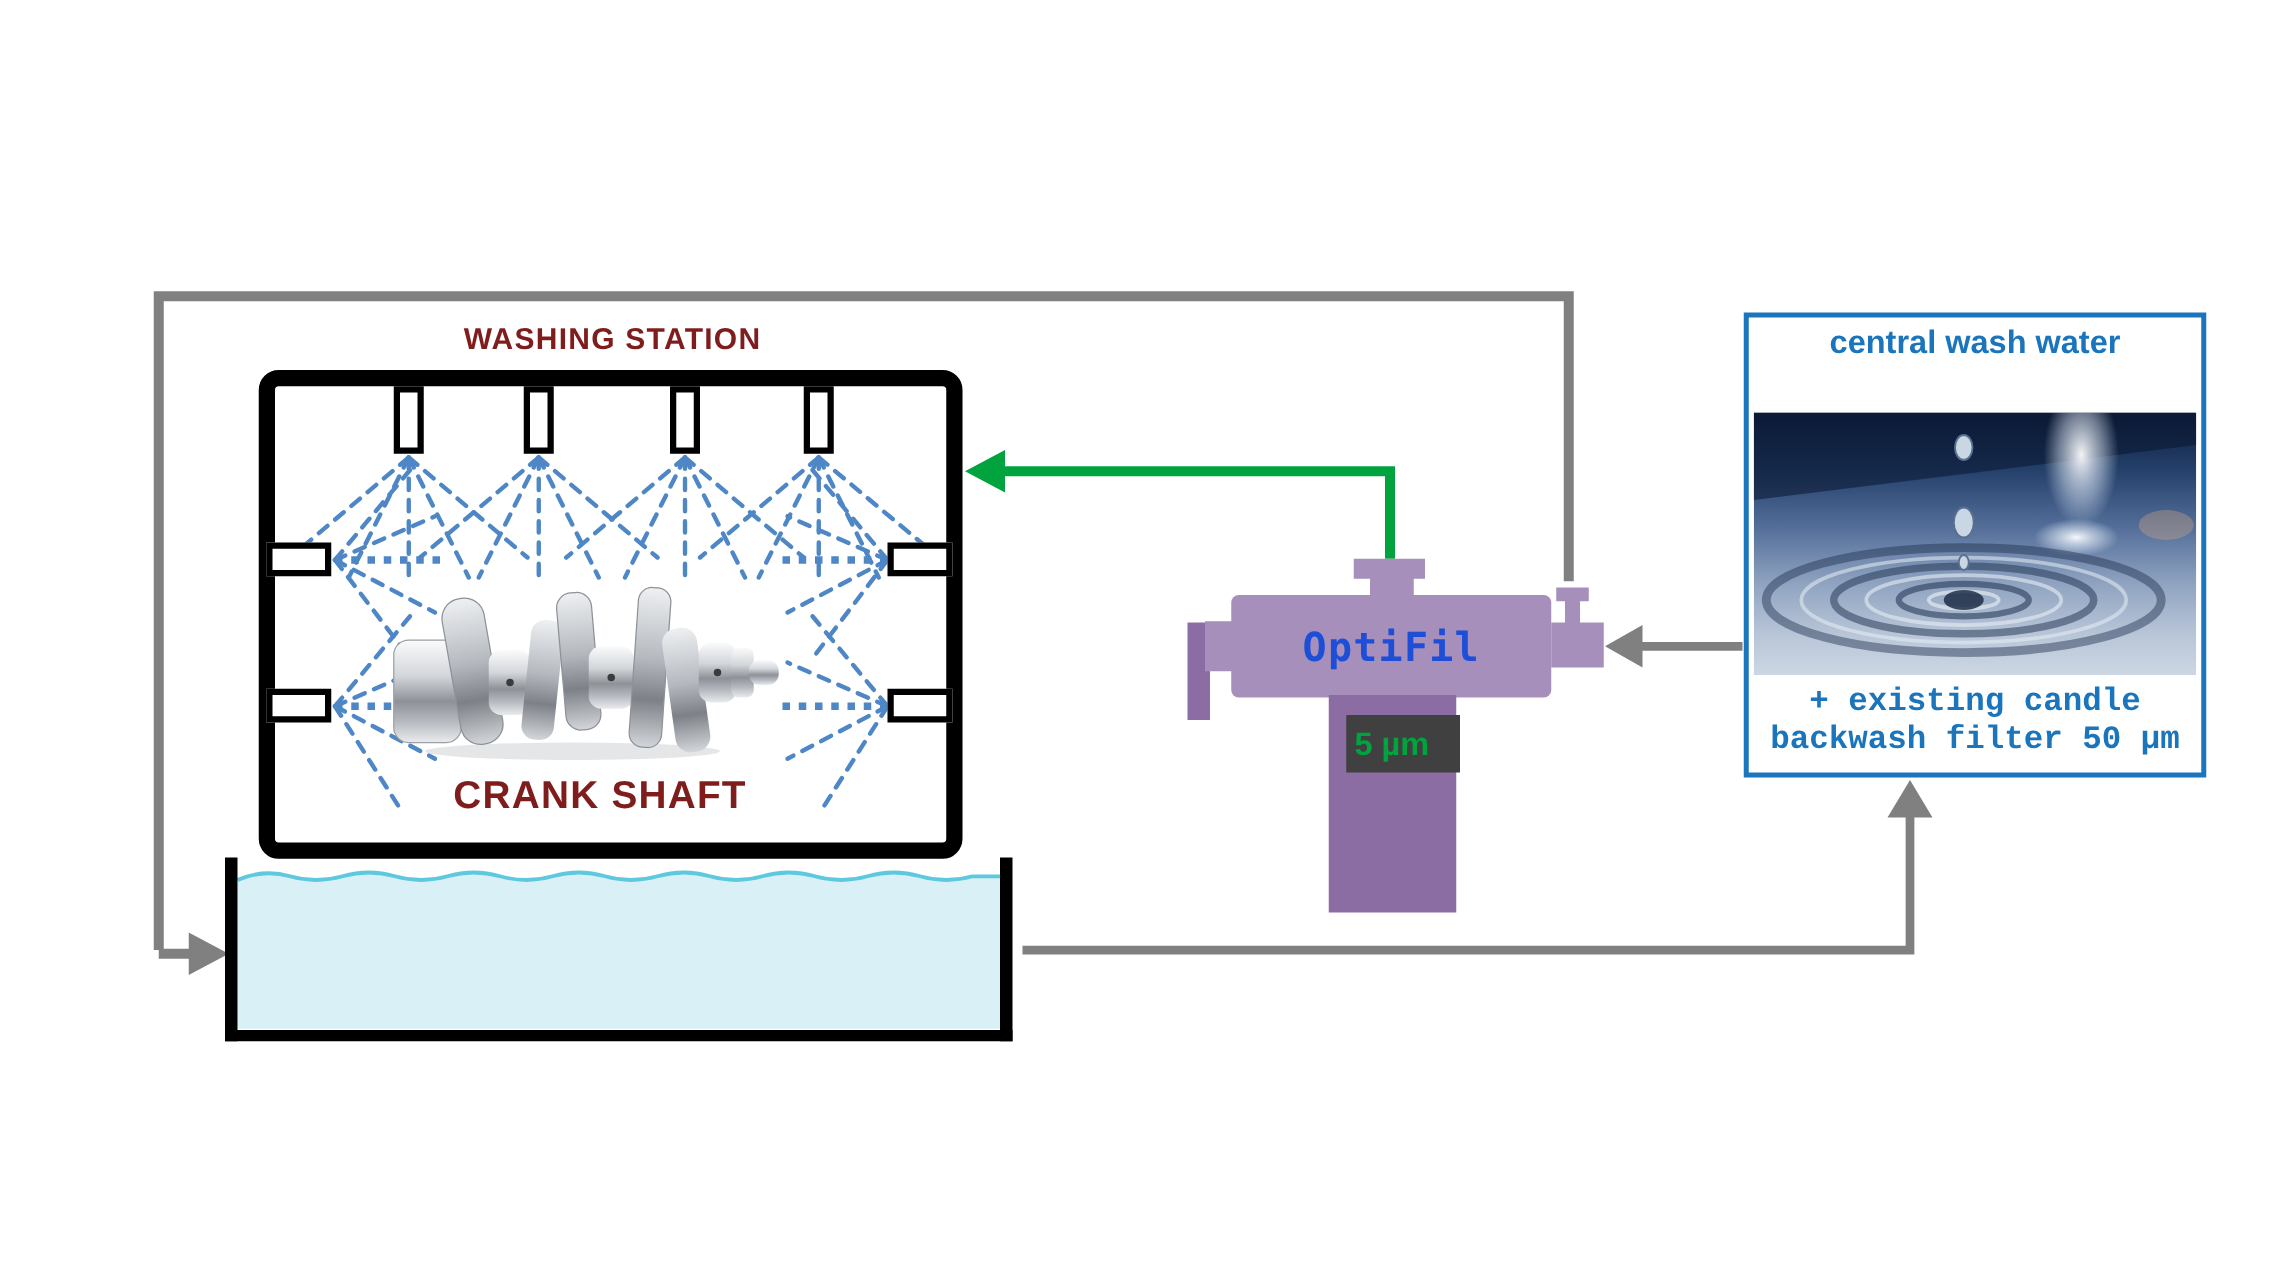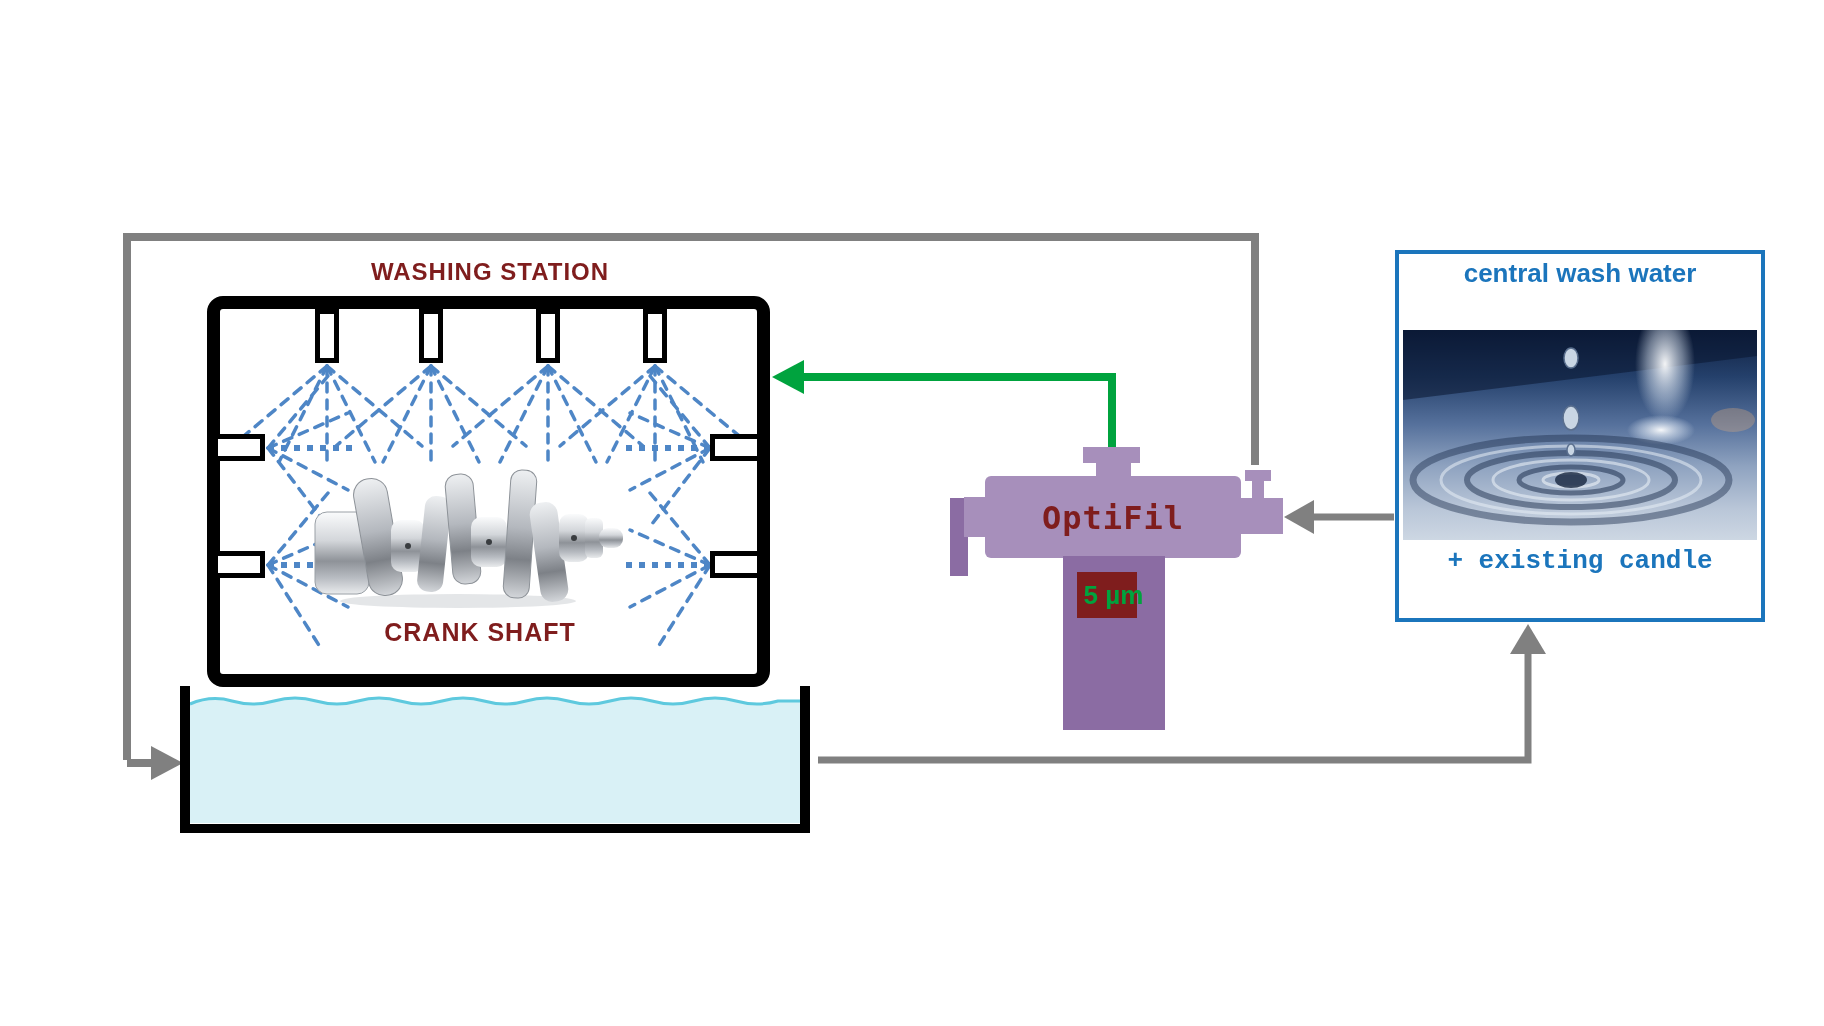--- a/index.html
+++ b/index.html
@@ -14,30 +14,30 @@
   svg{display:block;}
   
   #wash-box{left:207px;top:296px;width:563px;height:391px;box-sizing:border-box;
             border:13px solid var(--black);border-radius:16px;background:transparent;}
   .nozzle-top{width:24px;height:54px;top:309px;background:#fff;border:5px solid var(--black);
               box-sizing:border-box;}
   .nozzle-side{width:52px;height:27px;background:#fff;border:5px solid var(--black);
                box-sizing:border-box;}
   .diagram-label{color:#7f1d1d;font-weight:bold;white-space:nowrap;transform:translateX(-50%);}
   #washing-label{left:490px;top:258px;font-size:24px;letter-spacing:1px;}
-  #crank-label{left:480px;top:618px;font-size:25px;letter-spacing:1px;}
+  #crank-label{left:480px;top:618px;font-size:31px;letter-spacing:1px;}
   #vessel-label{left:492px;top:756px;font-size:26px;letter-spacing:0.5px;}
   
   .vessel-wall{background:var(--black);}
   
   .pl{background:var(--purple-light);}
   .pd{background:var(--purple-dark);}
-  #optifil-name{left:985px;top:499px;width:256px;text-align:center;color:#7f1d1d;
+  #optifil-name{left:985px;top:499px;width:256px;text-align:center;color:#1d4ed8;
       font-family:"DejaVu Sans Mono",monospace;font-weight:bold;font-size:32px;letter-spacing:1px;}
-  #optifil-window{left:1077px;top:572px;width:60px;height:46px;background:#7f1d1d;}
+  #optifil-window{left:1077px;top:572px;width:91px;height:46px;background:#404040;}
   #optifil-rating{width:73px;height:46px;line-height:46px;text-align:center;color:var(--green);
       font-weight:bold;font-size:26px;}
   
   #recovery-box{left:1395px;top:250px;width:370px;height:372px;box-sizing:border-box;
       border:4px solid var(--blue);background:#fff;}
   .blue-text{color:var(--blue);font-weight:bold;font-size:26px;line-height:30px;
       text-align:center;width:370px;transform:translateX(-50%);left:1580px;}
   #recovery-title{top:258px;}
   #recovery-note{top:546px;font-family:Liberation Mono, monospace;}
 </style>
@@ -233,15 +233,16 @@
     <ellipse cx="168" cy="150" rx="16" ry="8" fill="#16263f" opacity="0.8"></ellipse>
     <g stroke="#5a6f8e" stroke-width="1.5">
       <ellipse cx="168" cy="28" rx="7" ry="10" fill="#c9d6e4"></ellipse>
       <ellipse cx="168" cy="88" rx="8" ry="12" fill="#c9d6e4"></ellipse>
       <ellipse cx="168" cy="120" rx="4" ry="6" fill="#c9d6e4"></ellipse>
     </g>
   </svg>
 
   <div class="abs blue-text" id="recovery-note">
     <div>+ existing candle</div>
+    <div>backwash filter 50 µm</div>
   </div>
 
 </div>
 
 </body></html>

